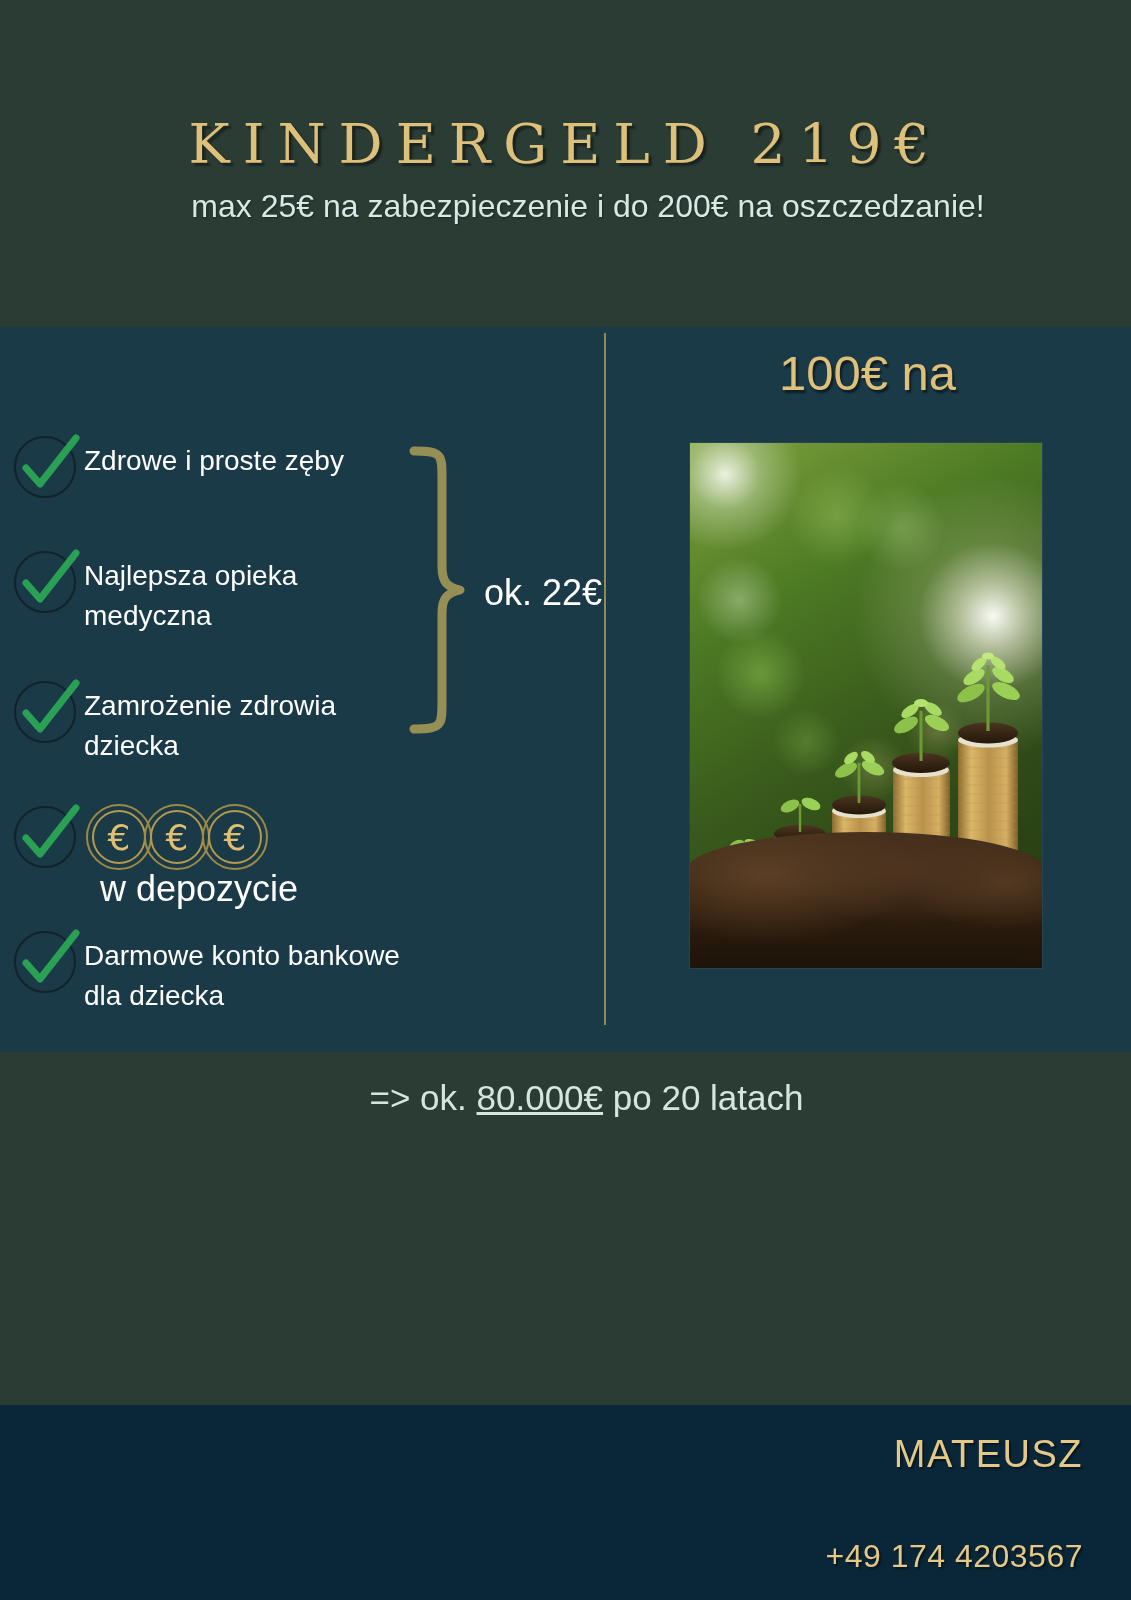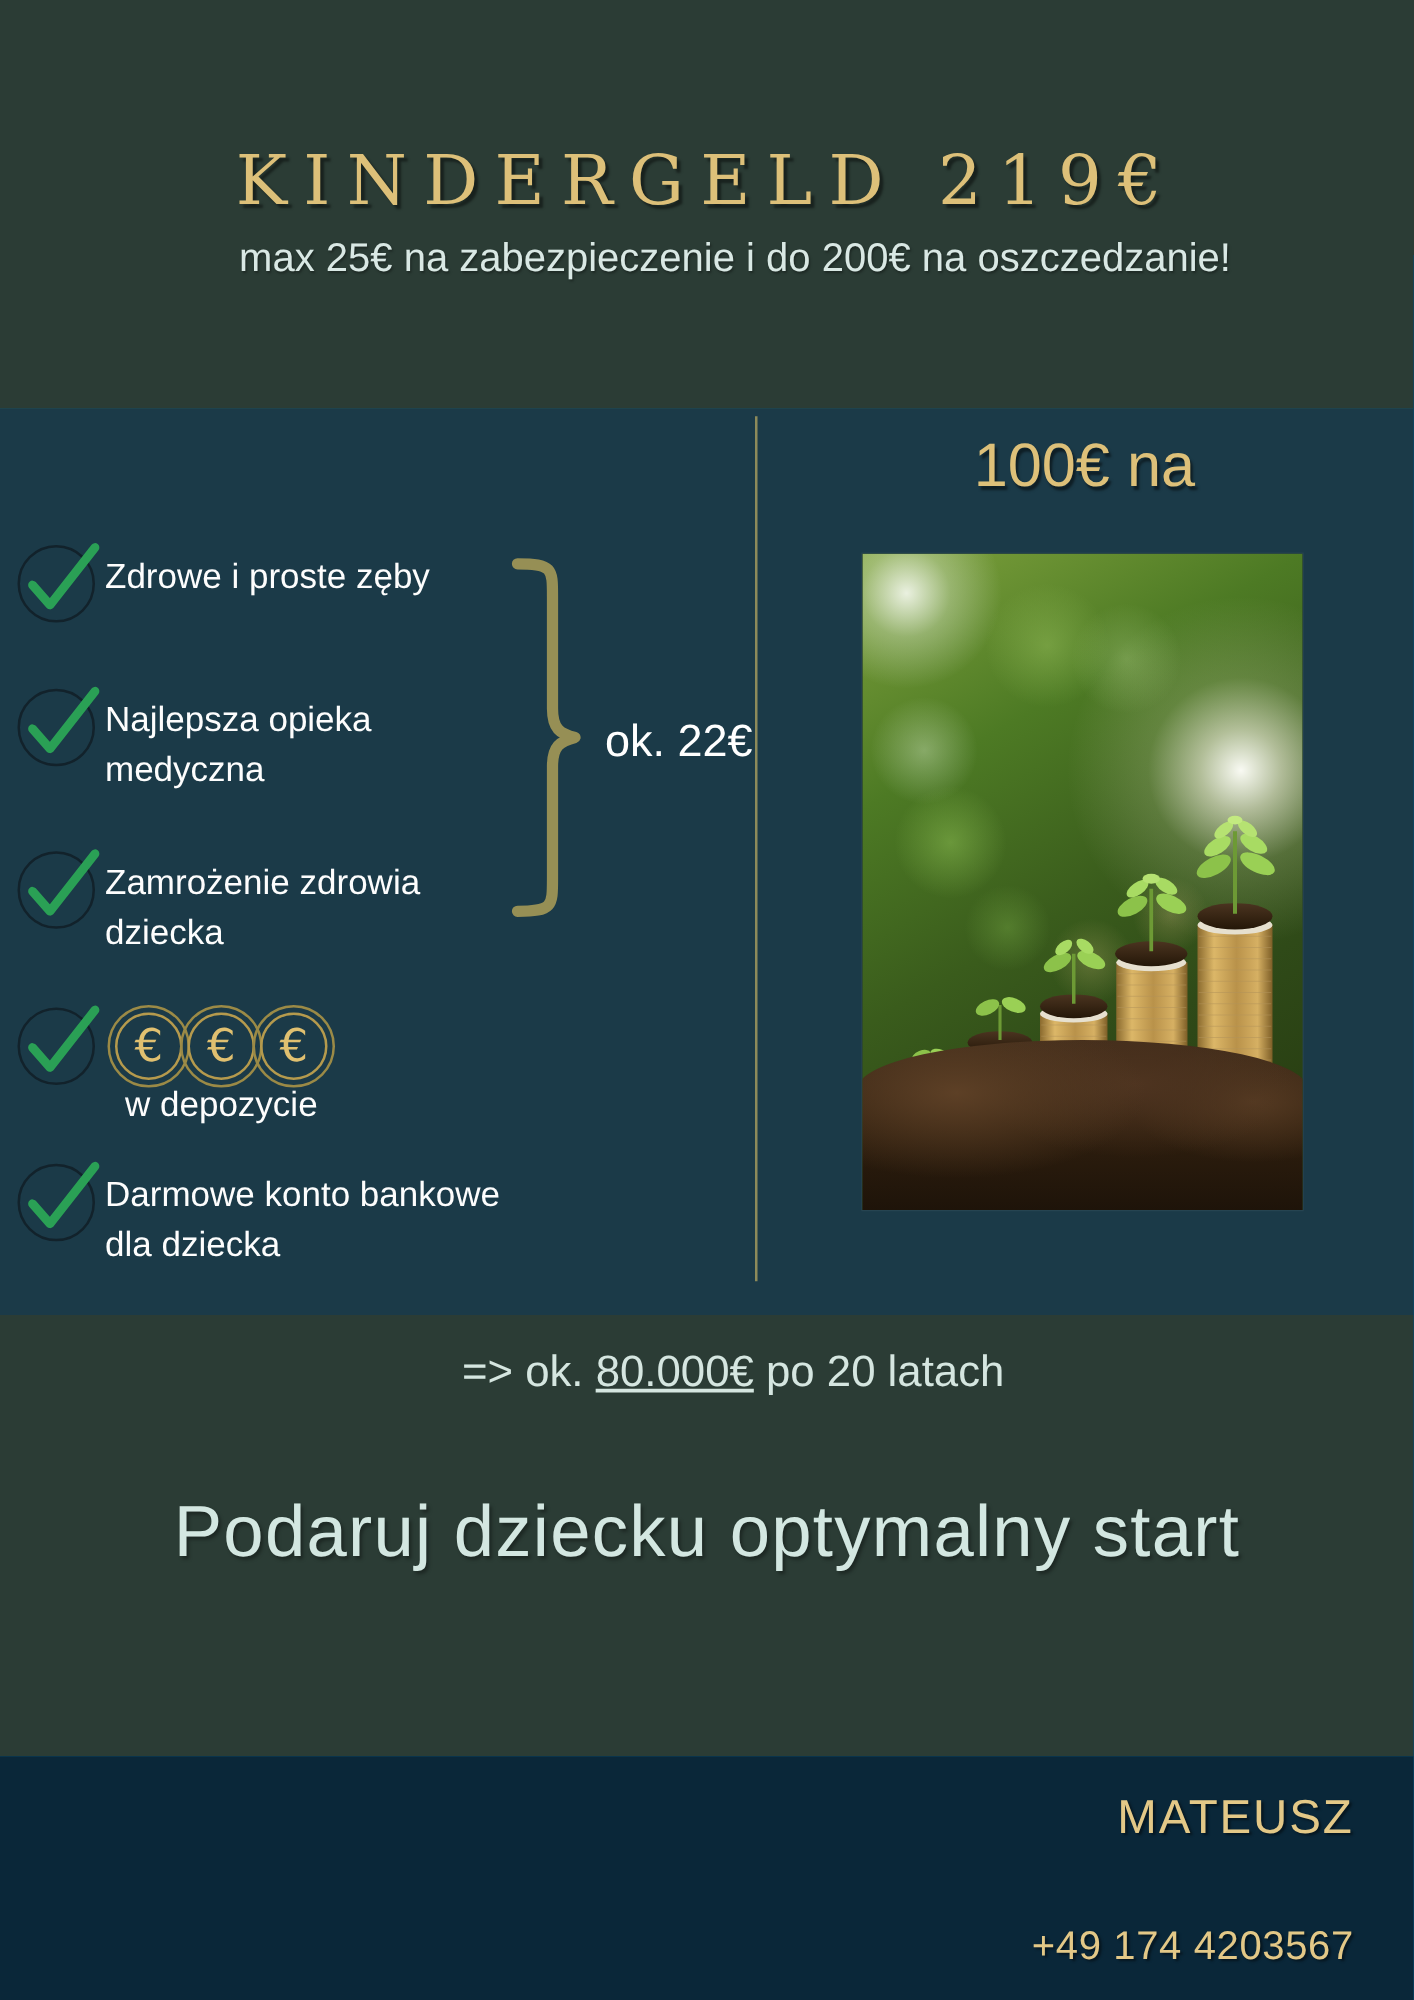--- a/index.html
+++ b/index.html
@@ -6,21 +6,21 @@
   html,body { background:#15222b; }
   body {
     font-family:"Liberation Sans", sans-serif;
     -webkit-font-smoothing:antialiased;
   }
   .poster {
     position:relative;
     width:1131px;
     height:1600px;
     overflow:hidden;
-    background:#0369a1;
+    background:#701a75;
   }
 
   
   .band-top {
     position:absolute; left:0; top:0; width:1131px; height:327px;
     background:#2b3c35;
   }
   .band-mid {
     position:absolute; left:0; top:327px; width:1131px; height:725px;
     background:#1b3a48;
@@ -117,21 +117,21 @@
     border:2px solid #b59a4d; border-radius:50%;
   }
   .coin .sym {
     position:absolute; inset:0;
     display:flex; align-items:center; justify-content:center;
     color:#e0c070; font-size:36px; font-weight:400;
     font-family:"DejaVu Sans", sans-serif;
   }
   .coin-caption {
     position:absolute; left:100px; top:868px;
-    color:#fdfdfd; font-size:28px;
+    color:#fdfdfd; font-size:36px;
   }
 
   
   .brace { position:absolute; left:408px; top:445px; }
   .brace-label {
     position:absolute; left:484px; top:572px;
     color:#ffffff; font-size:36px; white-space:nowrap;
   }
 
   
@@ -435,20 +435,19 @@
         </g>
       </g>
     </svg>
     <div class="soil"></div>
   </div>
 
   <div class="result">
     <span>=&gt; ok. </span><span class="u">80.000€</span><span> po 20 latach</span>
   </div>
 
-  <div class="tagline">Podaruj dziecku optymalny start</div>
 
   <div class="footer-block">
     <div>MATEUSZ</div>
   </div>
   <div class="footer-phone">+49 174 4203567</div>
 
 </div>
 
 </body></html>

